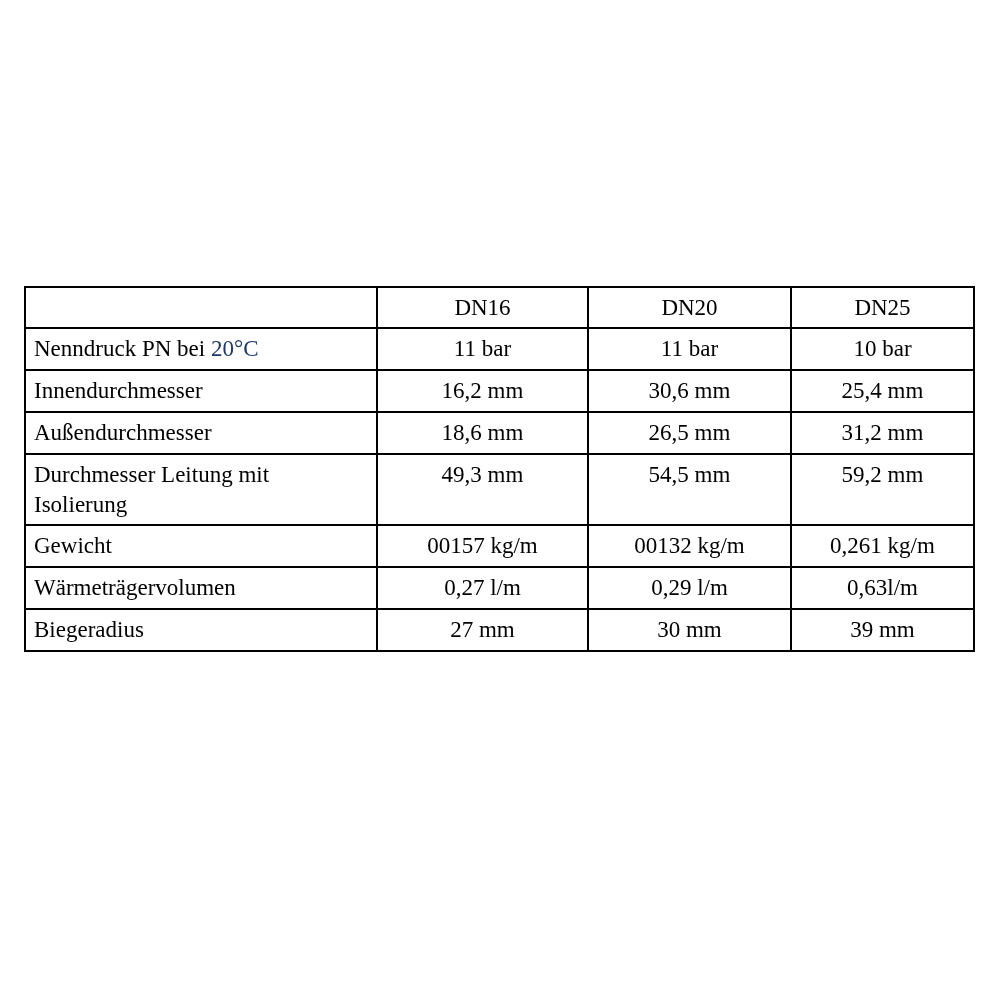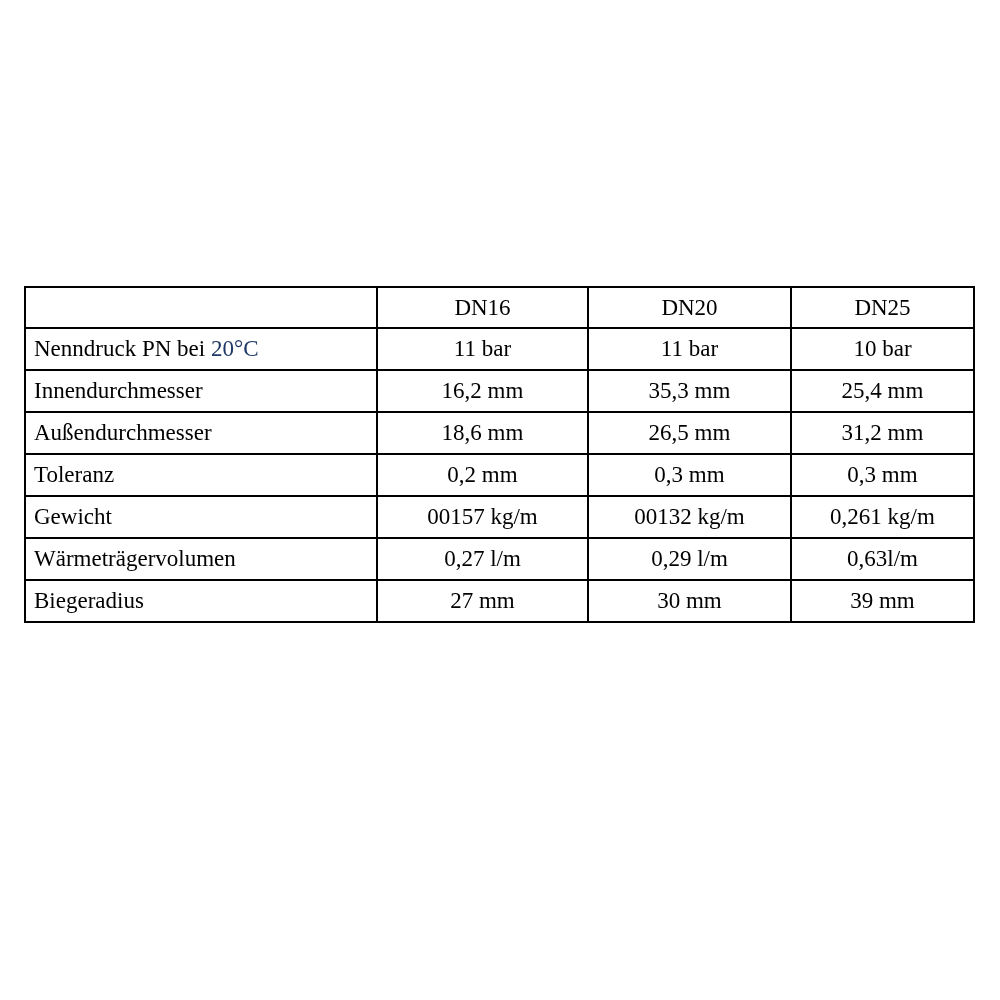--- a/index.html
+++ b/index.html
@@ -73,34 +73,34 @@
       <tbody id="spec-body">
           <tr>
             <td class="label-cell"><span>Nenndruck PN bei </span><span class="hl">20°C</span></td>
             <td class="value-cell">11 bar</td>
             <td class="value-cell">11 bar</td>
             <td class="value-cell">10 bar</td>
           </tr>
           <tr>
             <td class="label-cell">Innendurchmesser</td>
             <td class="value-cell">16,2 mm</td>
-            <td class="value-cell">35,3 mm</td>
+            <td class="value-cell">30,6 mm</td>
             <td class="value-cell">25,4 mm</td>
           </tr>
           <tr>
             <td class="label-cell">Außendurchmesser</td>
             <td class="value-cell">18,6 mm</td>
             <td class="value-cell">26,5 mm</td>
             <td class="value-cell">31,2 mm</td>
           </tr>
           <tr>
-            <td class="label-cell">Toleranz</td>
-            <td class="value-cell">0,2 mm</td>
-            <td class="value-cell">0,3 mm</td>
-            <td class="value-cell">0,3 mm</td>
+            <td class="label-cell">Durchmesser Leitung mit Isolierung</td>
+            <td class="value-cell">49,3 mm</td>
+            <td class="value-cell">54,5 mm</td>
+            <td class="value-cell">59,2 mm</td>
           </tr>
           <tr>
             <td class="label-cell">Gewicht</td>
             <td class="value-cell">00157 kg/m</td>
             <td class="value-cell">00132 kg/m</td>
             <td class="value-cell">0,261 kg/m</td>
           </tr>
           <tr>
             <td class="label-cell">Wärmeträgervolumen</td>
             <td class="value-cell">0,27 l/m</td>

